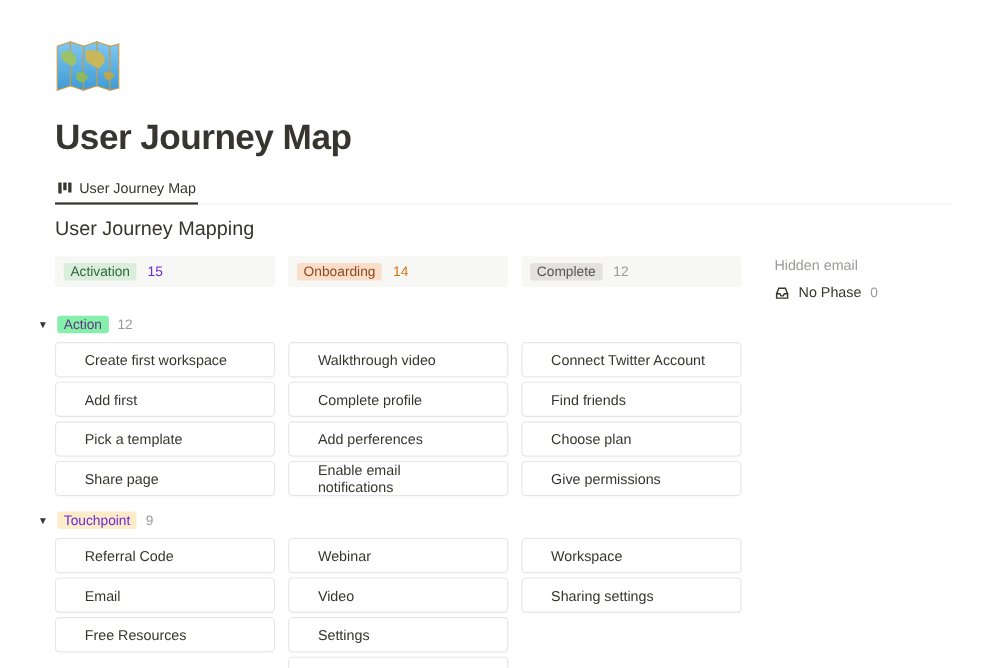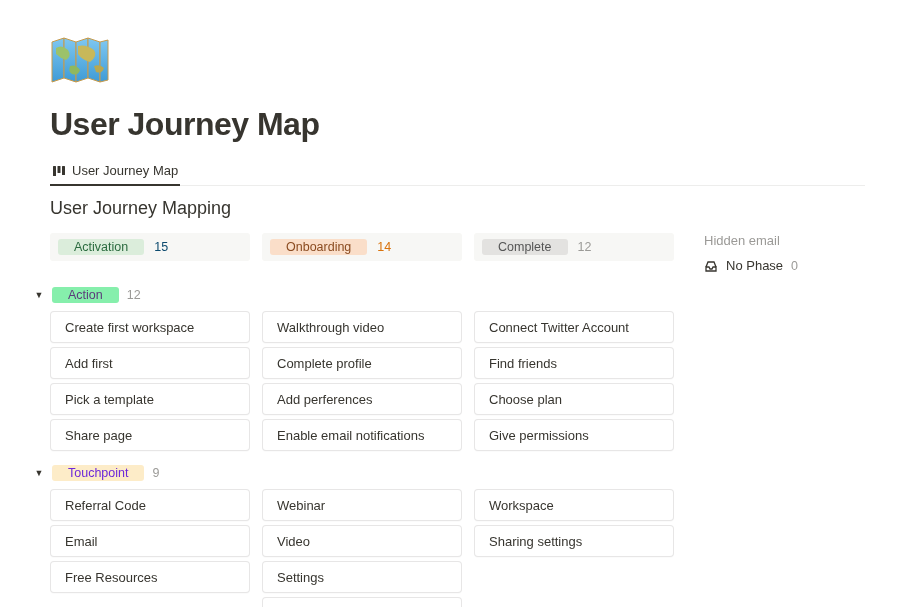--- a/index.html
+++ b/index.html
@@ -65,30 +65,30 @@
     padding: 4px 8px;
     display: flex;
     align-items: center;
     gap: 10px;
     height: 28px;
   }
   .tag {
     display: inline-flex;
     align-items: center;
     font-size: 12.5px;
-    padding: 1px 16px;
+    padding: 1px 6px;
     border-radius: 3px;
   }
   .tag-green { background: #dbeddb; color: #2b6b3f; }
   .tag-orange { background: #fadec9; color: #8a4b20; }
   .tag-gray  { background: #e3e2e0; color: #555; }
   .tag-purple{ background: #86efac; color: #5b3b7a; }
   .tag-yellow{ background: #fdecc8; color: #6d28d9; }
   .count { font-size: 12.5px; }
-  .count-green { color: #0c4a6e; }
+  .count-green { color: #6d28d9; }
   .count-orange{ color: #d9730d; }
   .count-gray  { color: #9b9a97; }
   .group-row {
     display: flex;
     align-items: center;
     gap: 8px;
     margin-top: 14px;
     margin-left: -16px;
   }
   .tri {
@@ -98,21 +98,21 @@
     justify-content: center;
     color: #37352f;
     font-size: 9px;
     cursor: pointer;
   }
   .cards { margin-top: 8px; display: flex; flex-direction: column; gap: 4px; }
   .card {
     border: 1px solid rgba(55,53,47,0.12);
     border-radius: 4px;
     background: #fff;
-    padding: 8px 14px;
+    padding: 8px 26px;
     font-size: 13px;
     height: 32px;
     display: flex;
     align-items: center;
     cursor: pointer;
     box-shadow: 0 1px 1px rgba(0,0,0,0.02);
   }
   .hidden-title {
     font-size: 13px;
     color: #9b9a97;

